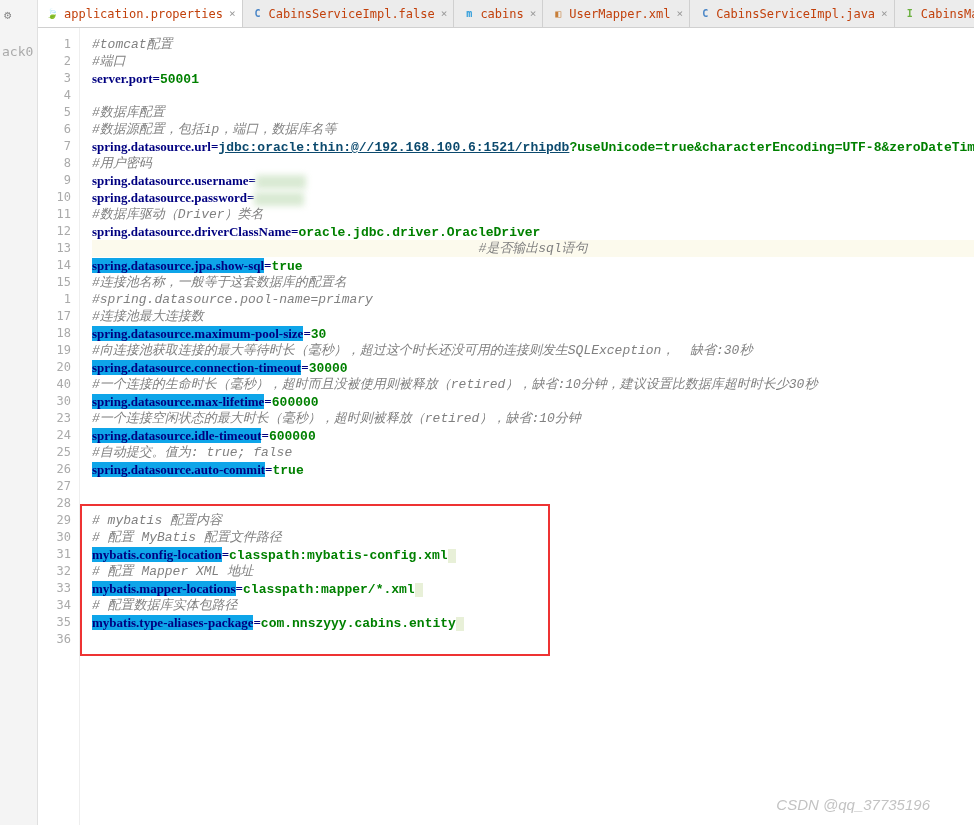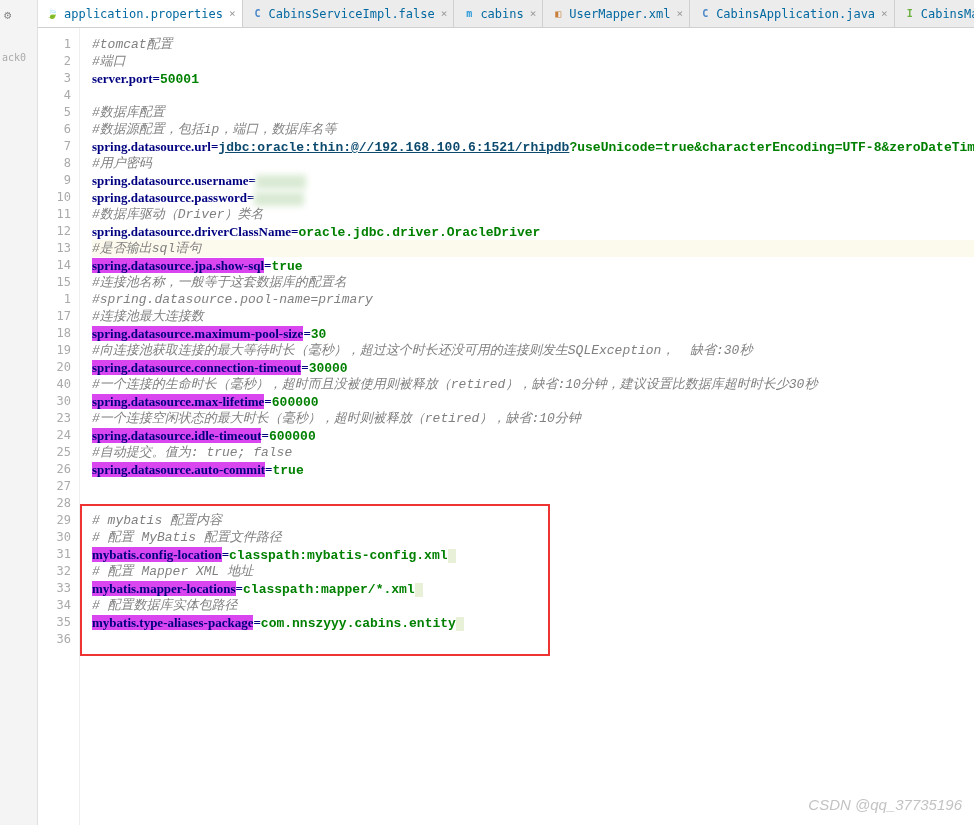--- a/index.html
+++ b/index.html
@@ -1,40 +1,40 @@
 <!DOCTYPE html>
 <html><head>
 <meta charset="utf-8">
 <style>
 * { box-sizing: border-box; margin: 0; padding: 0; }
 body { font-family: "Microsoft YaHei", "Segoe UI", Consolas, monospace; font-size: 12px; background: #fff; width: 974px; height: 825px; overflow: hidden; position: relative; }
 .gutter-left { position: absolute; left: 0; top: 0; width: 38px; height: 825px; background: #f4f4f4; border-right: 1px solid #e0e0e0; }
 .gutter-icon { position: absolute; top: 8px; left: 4px; color: #888; }
-.ack0 { position: absolute; top: 52px; left: 2px; color: #aaa; font-size: 10px; }
+.ack0 { position: absolute; top: 44px; left: 2px; color: #aaa; font-size: 13px; }
 .tabs { position: absolute; left: 38px; top: 0; right: 0; height: 28px; background: #ececec; border-bottom: 1px solid #d0d0d0; display: flex; align-items: stretch; overflow: hidden; }
 .tab { display: flex; align-items: center; padding: 0 6px 0 8px; border-right: 1px solid #d0d0d0; gap: 4px; white-space: nowrap; }
 .tab.active { background: #fff; }
 .tab .ico { width: 14px; height: 14px; display: flex; align-items: center; justify-content: center; font-size: 10px; font-weight: bold; border-radius: 2px; }
-.tab .lbl { color: #0369a1; }
+.tab .lbl { color: #c2410c; }
 .tab .close { color: #999; font-size: 11px; margin-left: 2px; cursor: pointer; }
 .editor { position: absolute; left: 38px; top: 28px; right: 0; bottom: 0; display: flex; background: #fff; }
 .lnums { width: 42px; background: #fff; text-align: right; padding: 8px 8px 0 0; color: #aaa; font-family: Consolas, monospace; font-size: 12px; line-height: 17px; user-select: none; border-right: 1px solid #eee; }
 .lnums div { height: 17px; }
 .code { flex: 1; padding: 8px 0 16px 12px; font-family: Consolas, "Courier New", monospace; font-size: 13px; line-height: 17px; white-space: pre; position: relative; overflow: hidden; }
 .line { height: 17px; position: relative; }
-.line.hl { background: #fcfaed; }
+.line.hl { background: #fcfaed; text-align: center; }
 .c-key { color: #000080; font-weight: bold; font-family: Liberation Serif, serif; }
-.c-key-bg { background: #d946ef; }
+.c-key-bg { background: #0ea5e9; }
 .c-val { color: #008000; font-weight: bold; }
 .c-url { color: #0c4a6e; font-weight: bold; text-decoration: underline; }
 .c-comment { color: #808080; font-style: italic; }
 .redact { display: inline-block; width: 50px; height: 14px; background: #d9ead3; filter: blur(3px); vertical-align: middle; }
 .mark-end { background: #e8f0d8; display: inline-block; width: 8px; height: 14px; vertical-align: middle; }
 .redbox { position: absolute; border: 2px solid #ee3333; left: 80px; top: 504px; width: 470px; height: 152px; pointer-events: none; }
-.watermark { position: absolute; right: 12px; bottom: 12px; color: rgba(120,120,120,.45); font-size: 15px; font-style: italic; font-family: "Segoe UI", sans-serif; }
+.watermark { position: absolute; right: 44px; bottom: 12px; color: rgba(120,120,120,.45); font-size: 15px; font-style: italic; font-family: "Segoe UI", sans-serif; }
 </style>
 </head>
 <body>
 
 <div class="gutter-left">
   <span class="gutter-icon">⚙</span>
   <span class="ack0">ack0</span>
 </div>
 
 <div class="tabs">
@@ -53,21 +53,21 @@
       <span class="lbl">cabins</span>
       <span class="close">×</span>
     </div>
     <div class="tab">
       <span class="ico" style="color:#c77f3a">◧</span>
       <span class="lbl">UserMapper.xml</span>
       <span class="close">×</span>
     </div>
     <div class="tab">
       <span class="ico" style="color:#4a86c7">C</span>
-      <span class="lbl">CabinsApplication.java</span>
+      <span class="lbl">CabinsServiceImpl.java</span>
       <span class="close">×</span>
     </div>
     <div class="tab">
       <span class="ico" style="color:#6aaf3e">I</span>
       <span class="lbl">CabinsMapper.java</span>
     </div>
   </div>
 
 <div class="editor">
   <div class="lnums">

